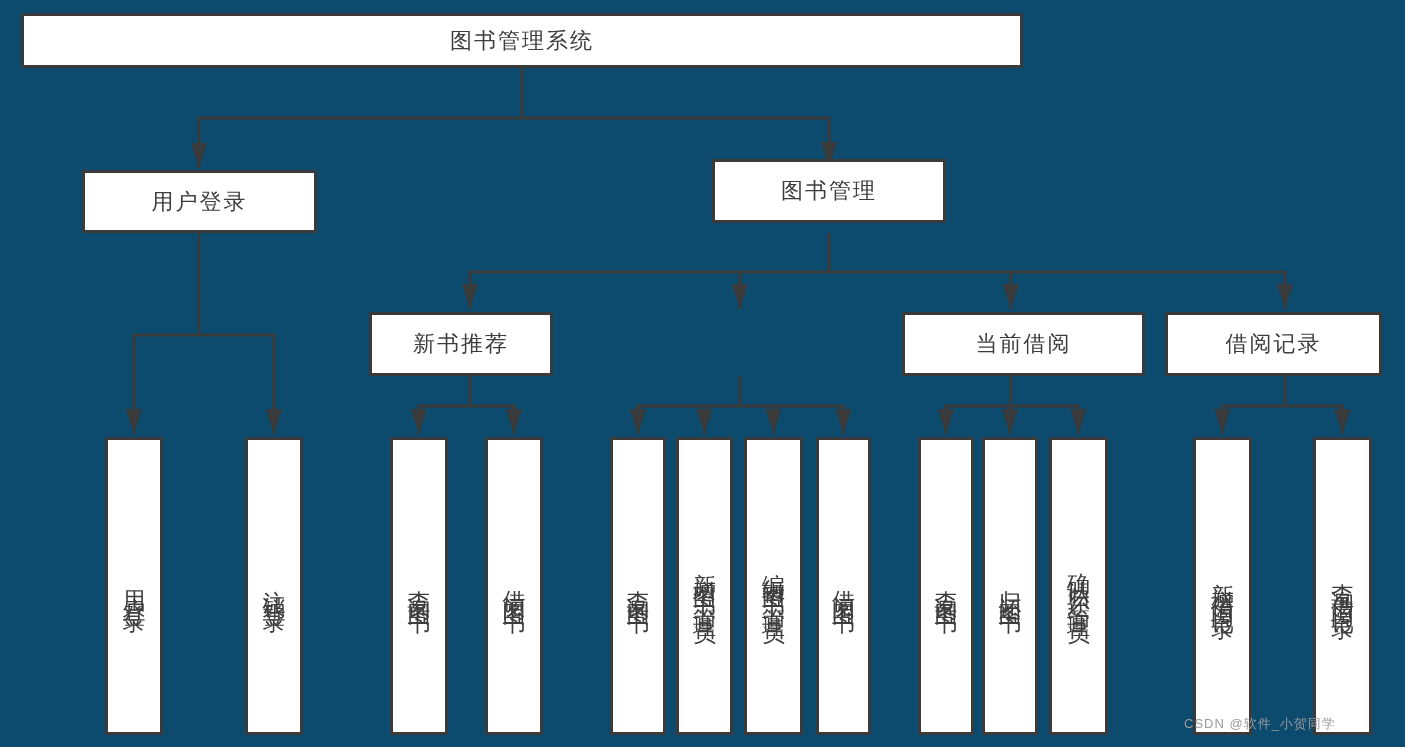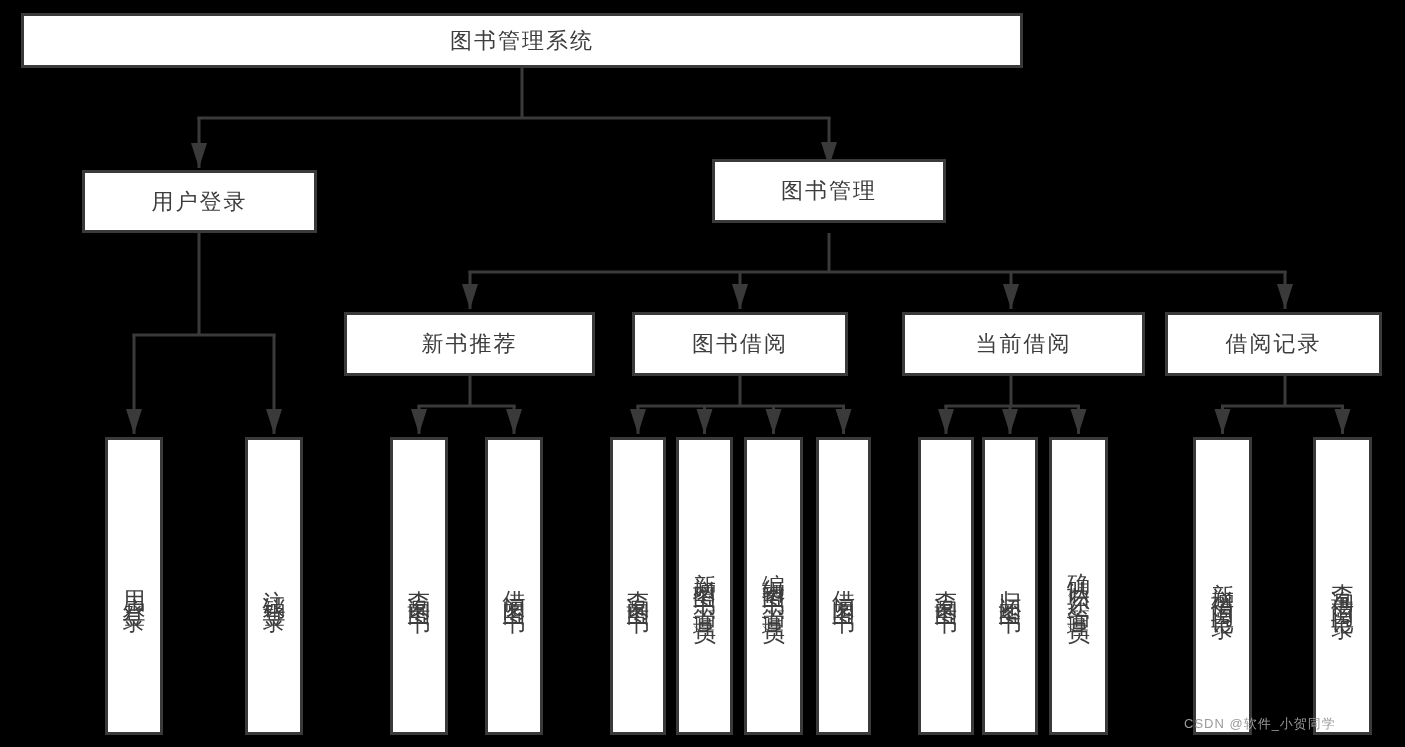--- a/index.html
+++ b/index.html
@@ -1,19 +1,19 @@
 <!DOCTYPE html>
 <html><head>
 <meta charset="utf-8">
 <style>
   html,body{margin:0;padding:0;background:#ffffff;}
   .canvas{
     position:relative;
     width:1405px;height:747px;
-    background:#000000;
+    background:#0c4a6e;
     font-family:"Liberation Sans","DejaVu Sans",sans-serif;
     overflow:hidden;
   }
   svg.connectors{position:absolute;left:0;top:0;z-index:1;}
   .node{
     position:absolute;
     box-sizing:border-box;
     background:#ffffff;
     border:3px solid #3a3a3a;
     display:flex;align-items:center;justify-content:center;
@@ -107,25 +107,22 @@
     <span class="label">图书管理系统</span>
   </div>
 
   <div class="node" style="left:82px;top:170px;width:235px;height:63px;">
     <span class="label">用户登录</span>
   </div>
   <div class="node" style="left:712px;top:159px;width:234px;height:64px;">
     <span class="label">图书管理</span>
   </div>
 
-  <div class="node" style="left:344px;top:312px;width:251px;height:64px;">
+  <div class="node" style="left:369px;top:312px;width:184px;height:64px;">
     <span class="label">新书推荐</span>
-  </div>
-  <div class="node" style="left:632px;top:312px;width:216px;height:64px;">
-    <span class="label">图书借阅</span>
   </div>
   <div class="node" style="left:902px;top:312px;width:243px;height:64px;">
     <span class="label">当前借阅</span>
   </div>
   <div class="node" style="left:1165px;top:312px;width:217px;height:64px;">
     <span class="label">借阅记录</span>
   </div>
 
   <div class="node vnode" style="left:105px;top:437px;width:58px;height:298px;">
     <span class="label">用户登录</span>

